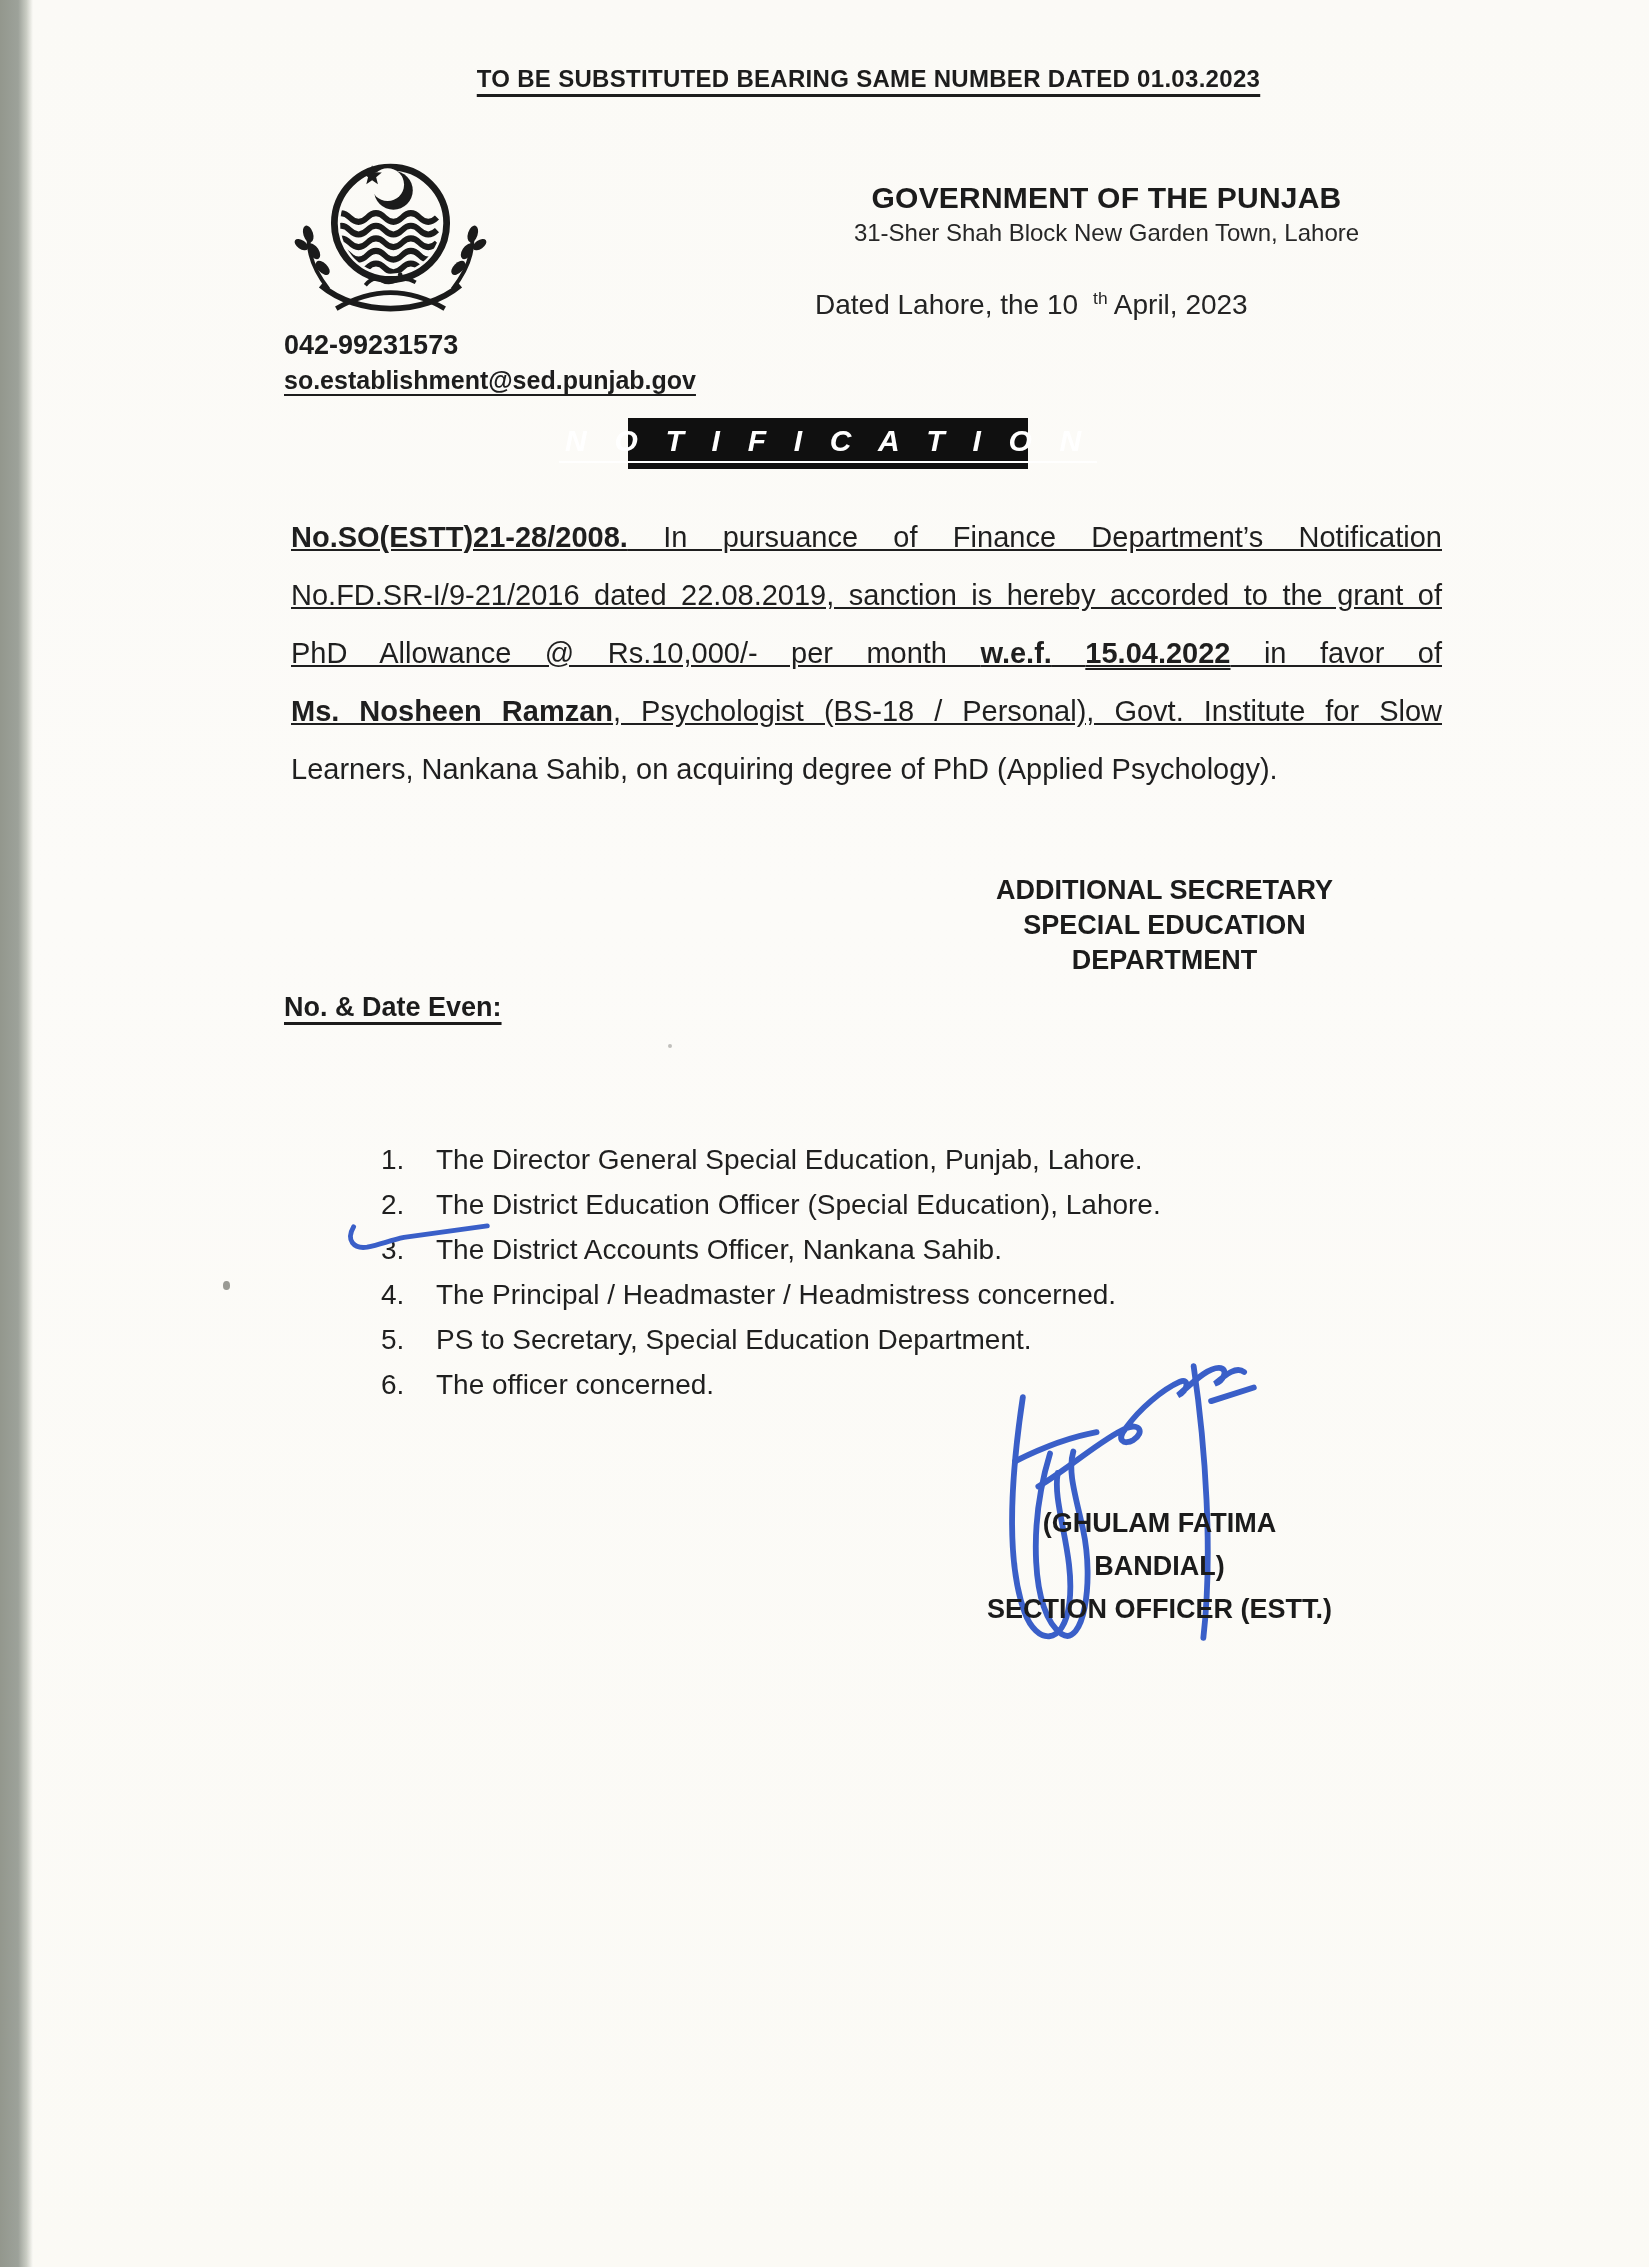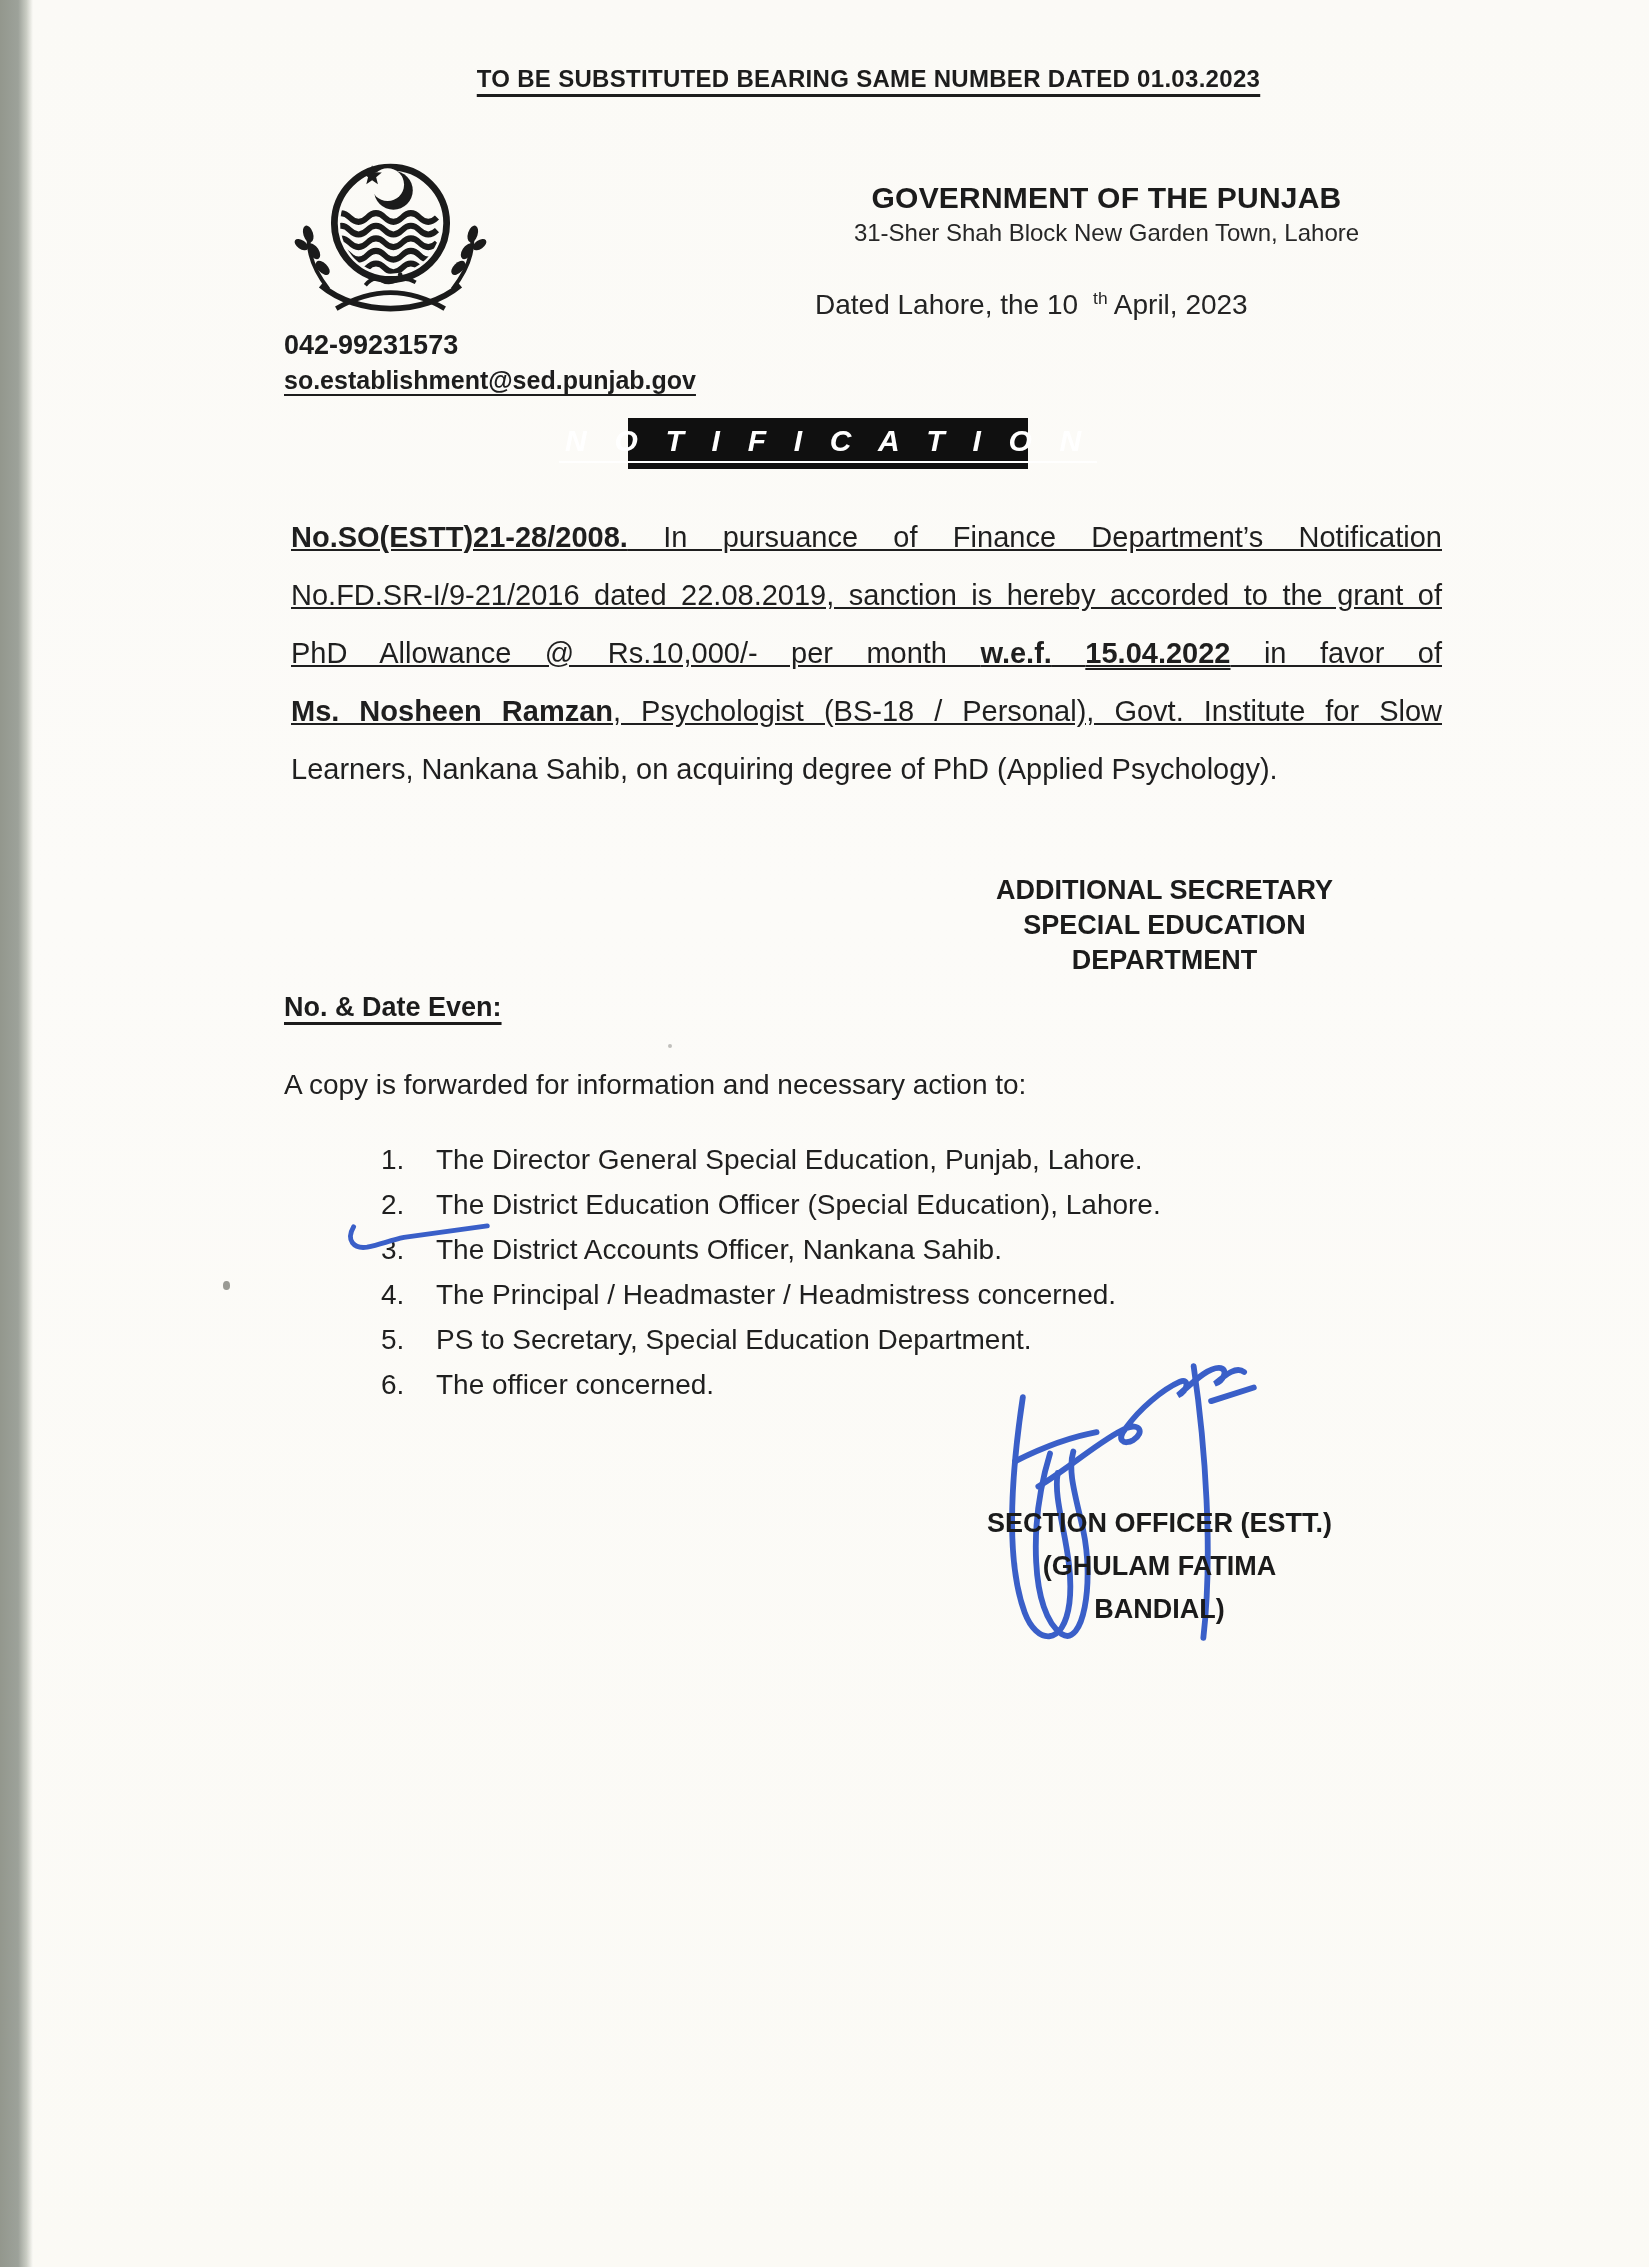--- a/index.html
+++ b/index.html
@@ -138,21 +138,20 @@
       <div class="para-line"><span>Learners, Nankana Sahib, on acquiring degree of PhD (Applied Psychology).</span></div>
     </div>
 
   <div class="abs signatory-top">
       <div>ADDITIONAL SECRETARY</div>
       <div>SPECIAL EDUCATION</div>
       <div>DEPARTMENT</div>
     </div>
 
   <div class="abs fwd-heading">No. &amp; Date Even:</div>
-  <div class="abs fwd-intro">A copy is forwarded for information and necessary action to:</div>
 
   <div class="abs fwd-list">
       <div class="fwd-row">
         <span class="fwd-num">1.</span>
         <span class="fwd-txt">The Director General Special Education, Punjab, Lahore.</span>
       </div>
       <div class="fwd-row">
         <span class="fwd-num">2.</span>
         <span class="fwd-txt">The District Education Officer (Special Education), Lahore.</span>
       </div>
@@ -186,18 +185,18 @@
       <path d="M 42 60 C 30 140 24 228 44 282 C 56 314 84 318 90 272 C 96 222 72 170 78 138"></path>
       <path d="M 70 118 C 48 190 50 282 82 304 C 104 318 116 252 104 196 C 96 160 88 136 94 116"></path>
       <path d="M 34 126 C 66 110 96 100 118 96"></path>
       <path d="M 58 152 C 94 130 122 104 148 92 C 162 86 168 96 156 104 C 146 110 138 104 148 92 C 162 72 186 52 204 44 C 214 40 212 54 202 58 C 218 44 234 28 246 30 C 254 32 248 44 240 46 C 252 36 262 28 270 34"></path>
       <path d="M 236 64 L 280 50"></path>
       <path d="M 218 28 C 230 110 238 220 228 308"></path>
     </g>
   </svg>
 
   <div class="abs sign-block">
+    <div>(GHULAM FATIMA BANDIAL)</div>
     <div>SECTION OFFICER (ESTT.)</div>
-    <div>(GHULAM FATIMA BANDIAL)</div>
   </div>
 
 </div>
 
 
 </body></html>

